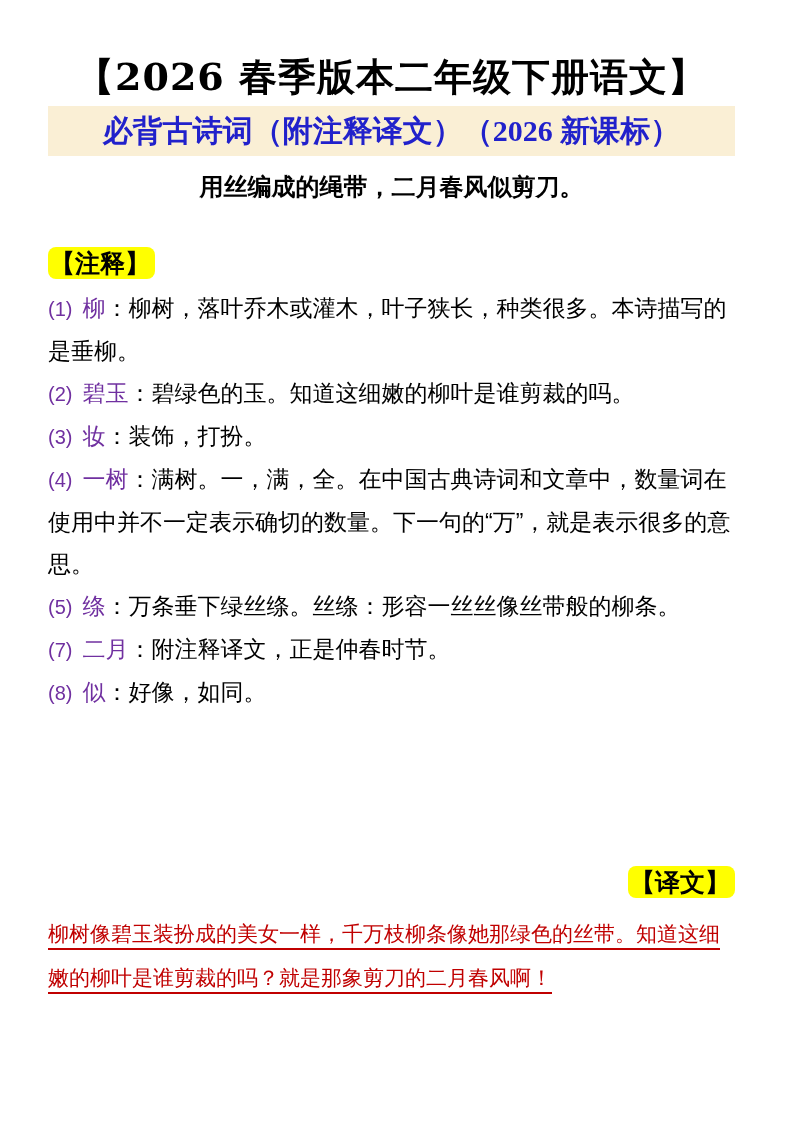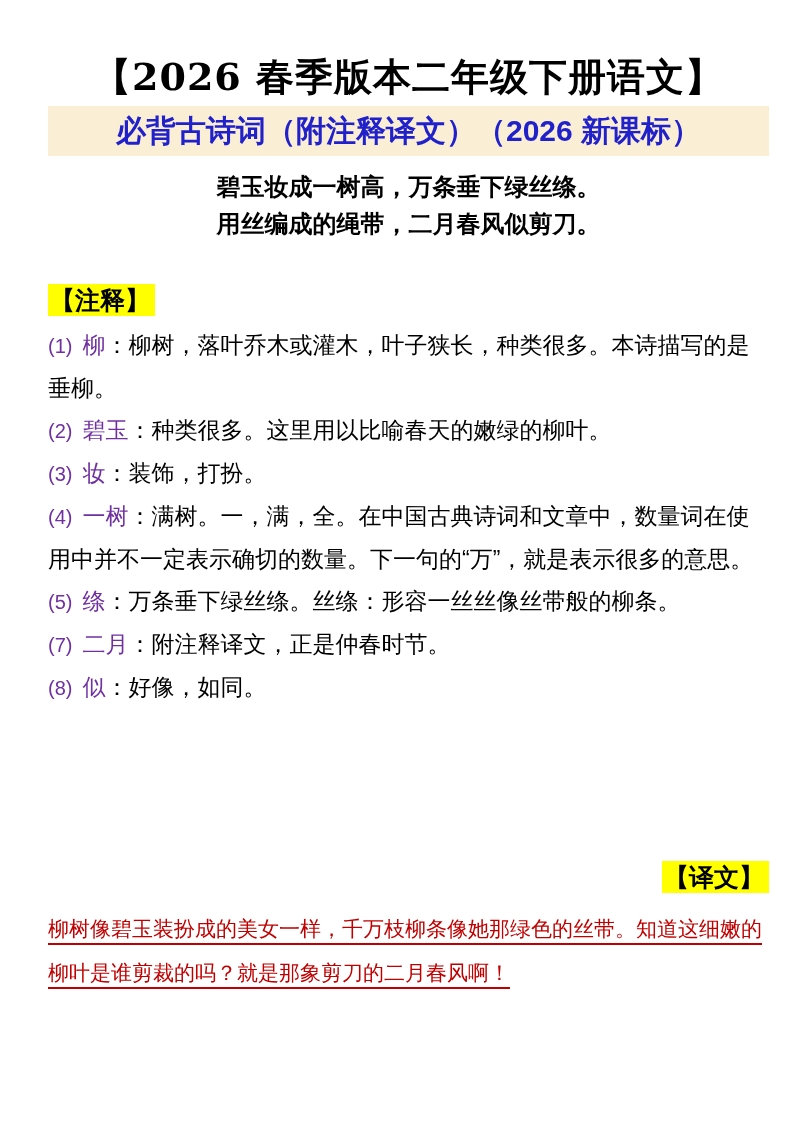--- a/index.html
+++ b/index.html
@@ -11,40 +11,40 @@
     width: 793px;
     height: 1122px;
     font-family: "Liberation Sans", sans-serif;
     color: var(--title-black, #000000);
     overflow: hidden;
   }
   .page {
     box-sizing: border-box;
     width: 793px;
     height: 1122px;
-    padding: 54px 24px 0 48px;
+    padding: 54px 58px 0 48px;
   }
   .doc-title {
     margin: 0;
     text-align: center;
     font-family: "DejaVu Serif", serif;
     font-weight: bold;
     font-size: 38px;
     line-height: 46px;
     letter-spacing: 1px;
     color: var(--title-black, #000000);
   }
   .subtitle-bar {
     margin-top: 6px;
     background: var(--subtitle-bg, #FAEFD5);
     text-align: center;
     padding: 7px 0 7px 0;
   }
   .subtitle-bar span {
-    font-family: Liberation Sans, sans-serif;
+    font-family: Liberation Serif, serif;
     font-weight: bold;
     font-size: 30px;
     line-height: 36px;
     color: var(--subtitle-blue, #2121CB);
   }
   .poem {
     margin-top: 12px;
     text-align: center;
   }
   .poem p {
@@ -56,20 +56,21 @@
   .section-heading {
     margin-top: 42px;
   }
   .section-heading .hl {
     display: inline-block;
     background: var(--highlight-yellow, #FFFF00);
     font-weight: bold;
     font-size: 25px;
     line-height: 30px;
     padding: 1px 5px 1px 2px;
+    border-radius: 8px;
   }
   .notes {
     margin-top: 8px;
   }
   .notes p {
     margin: 0;
     font-size: 23px;
     line-height: 42px;
     color: #000000;
   }
@@ -100,31 +101,30 @@
 
 <div class="page">
 
   <h1 class="doc-title">【2026 春季版本二年级下册语文】</h1>
 
   <div class="subtitle-bar">
     <span>必背古诗词（附注释译文）（2026 新课标）</span>
   </div>
 
   <div class="poem">
-    <p>碧玉妆成一树高，万条垂下绿丝绦。</p>
     <p>用丝编成的绳带，二月春风似剪刀。</p>
   </div>
 
   <div class="section-heading">
     <span class="hl">【注释】</span>
   </div>
 
   <div class="notes">
     <p><span class="note-num">(1)</span><span class="note-term">柳</span><span class="note-text">：柳树，落叶乔木或灌木，叶子狭长，种类很多。本诗描写的是垂柳。</span></p>
-    <p><span class="note-num">(2)</span><span class="note-term">碧玉</span><span class="note-text">：种类很多。这里用以比喻春天的嫩绿的柳叶。</span></p>
+    <p><span class="note-num">(2)</span><span class="note-term">碧玉</span><span class="note-text">：碧绿色的玉。知道这细嫩的柳叶是谁剪裁的吗。</span></p>
     <p><span class="note-num">(3)</span><span class="note-term">妆</span><span class="note-text">：装饰，打扮。</span></p>
     <p><span class="note-num">(4)</span><span class="note-term">一树</span><span class="note-text">：满树。一，满，全。在中国古典诗词和文章中，数量词在使用中并不一定表示确切的数量。下一句的“万”，就是表示很多的意思。</span></p>
     <p><span class="note-num">(5)</span><span class="note-term">绦</span><span class="note-text">：万条垂下绿丝绦。丝绦：形容一丝丝像丝带般的柳条。</span></p>
     <p><span class="note-num">(7)</span><span class="note-term">二月</span><span class="note-text">：附注释译文，正是仲春时节。</span></p>
     <p><span class="note-num">(8)</span><span class="note-term">似</span><span class="note-text">：好像，如同。</span></p>
   </div>
 
   <div class="section-heading translation-heading">
     <span class="hl">【译文】</span>
   </div>

